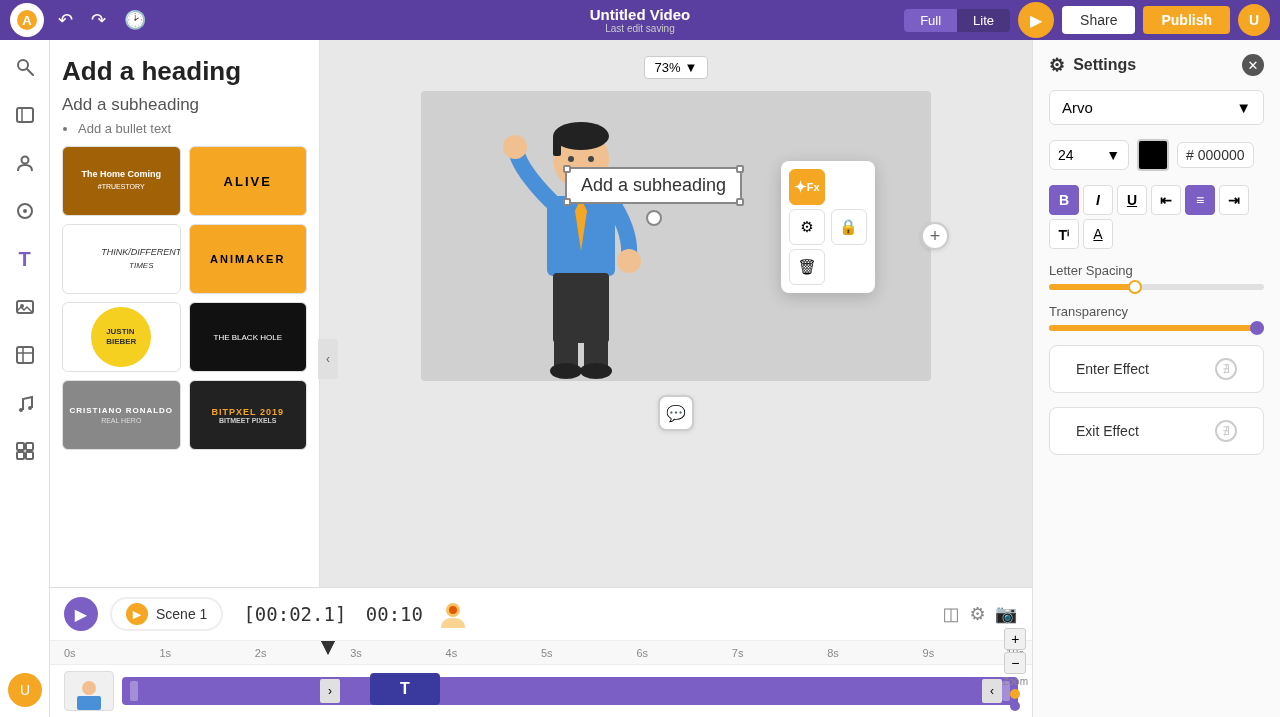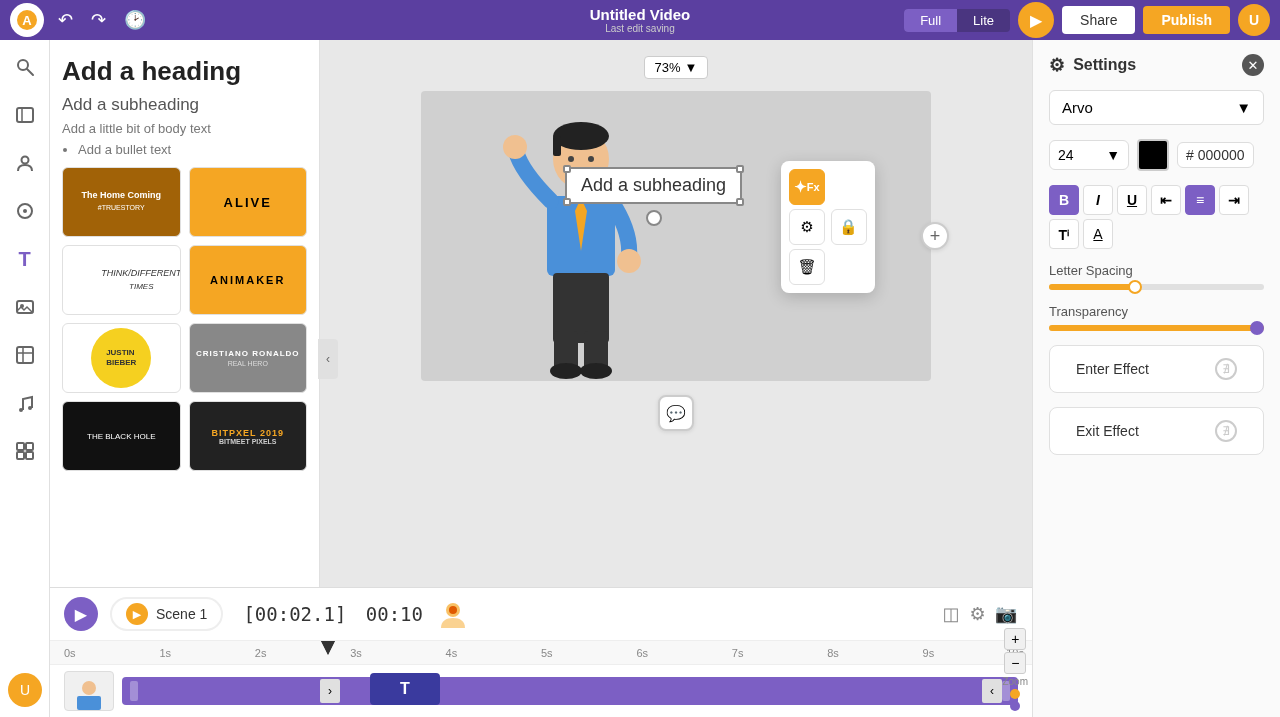--- a/index.html
+++ b/index.html
@@ -746,21 +746,20 @@
       <svg width="20" height="20" viewBox="0 0 20 20" fill="none">
           <path d="M10 14V4M6 8l4-4 4 4" stroke="#666" stroke-width="2" stroke-linecap="round"></path>
           <path d="M3 16h14" stroke="#666" stroke-width="2" stroke-linecap="round"></path>
         </svg>
     </div>
   </div>
 
   <div id="text-panel">
     <div class="panel-heading">Add a heading</div>
     <div class="panel-subheading">Add a subheading</div>
-    <div class="panel-body">Add a little bit of body text</div>
     <ul>
         <li class="panel-bullet">Add a bullet text</li>
       </ul>
 
     <div class="text-template-grid">
 
       <div class="text-template tt-1">
         <span style="color:white;font-size:9px;font-weight:bold;text-align:center;padding:4px;">The Home Coming<br><span style="font-size:7px;font-weight:normal;">#TRUESTORY</span></span>
       </div>
 
@@ -775,27 +774,27 @@
       <div class="text-template tt-4">
         <span style="font-size:11px;font-weight:900;letter-spacing:2px;color:#000;">ANIMAKER</span>
       </div>
 
       <div class="text-template" style="background:#fff;">
         <div style="width:60px;height:60px;background:#f5d020;border-radius:50%;display:flex;align-items:center;justify-content:center;flex-direction:column;">
           <span style="font-size:8px;font-weight:bold;color:#333;line-height:1.2;">JUSTIN<br>BIEBER</span>
         </div>
       </div>
 
+      <div class="text-template tt-6">
+        <span style="font-size:8px;color:#fff;text-align:center;padding:4px;">THE BLACK HOLE</span>
+      </div>
+
       <div class="text-template" style="background:#888;flex-direction:column;">
         <span style="font-size:8px;color:#fff;font-weight:bold;letter-spacing:1px;">CRISTIANO RONALDO</span>
         <span style="font-size:7px;color:#ddd;margin-top:2px;">REAL HERO</span>
-      </div>
-
-      <div class="text-template tt-6">
-        <span style="font-size:8px;color:#fff;text-align:center;padding:4px;">THE BLACK HOLE</span>
       </div>
 
       <div class="text-template tt-8" style="flex-direction:column;padding:4px;">
         <span style="font-size:9px;color:#f5a623;font-weight:900;letter-spacing:1px;">BITPXEL 2019</span>
         <span style="font-size:7px;color:#ccc;">BITMEET PIXELS</span>
       </div>
     </div>
   </div>
 
   <button id="collapse-btn">‹</button>

